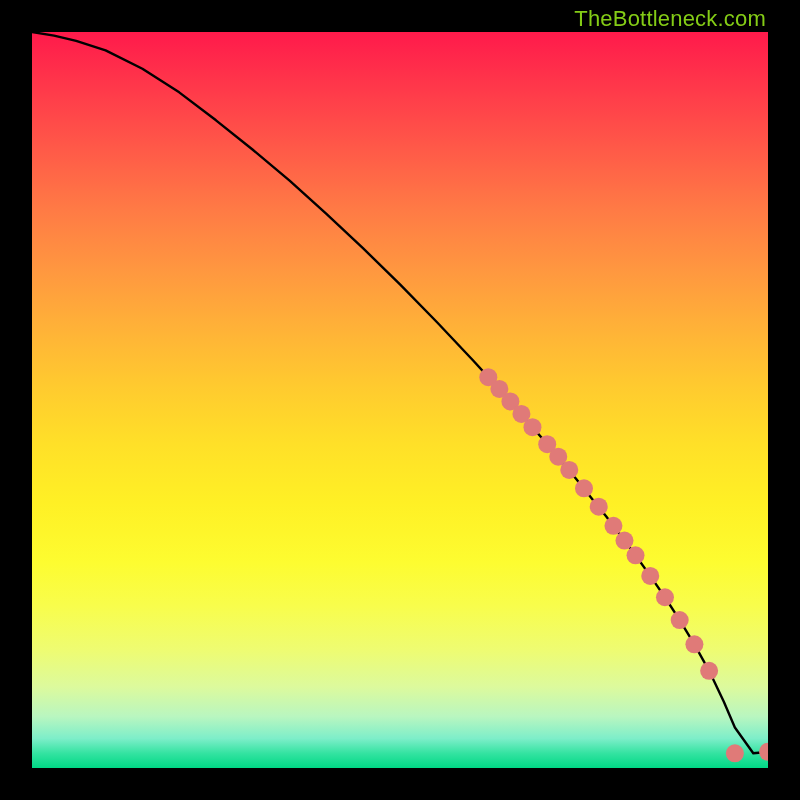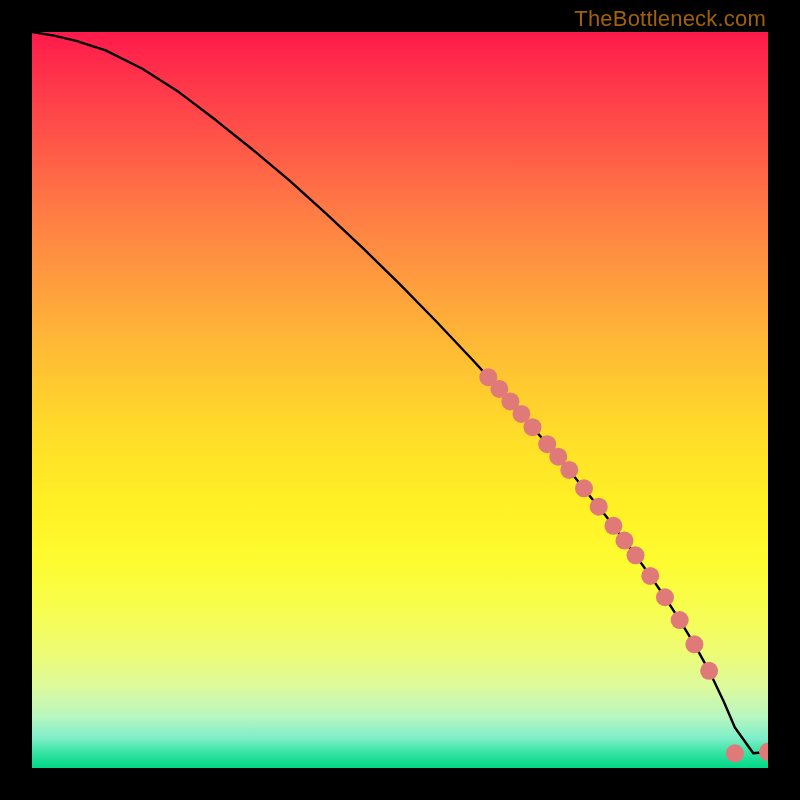--- a/index.html
+++ b/index.html
@@ -43,21 +43,21 @@
     );
   }
   .svg-layer {
     position: absolute;
     inset: 0;
   }
   .attribution {
     position: absolute;
     top: 6px;
     right: 34px;
-    color: #a16207;
+    color: #84cc16;
     font-size: 22px;
     letter-spacing: 0.2px;
     user-select: none;
     text-align: right;
   }
 </style>
 </head>
 <body>
 
 <div class="plot-area">

